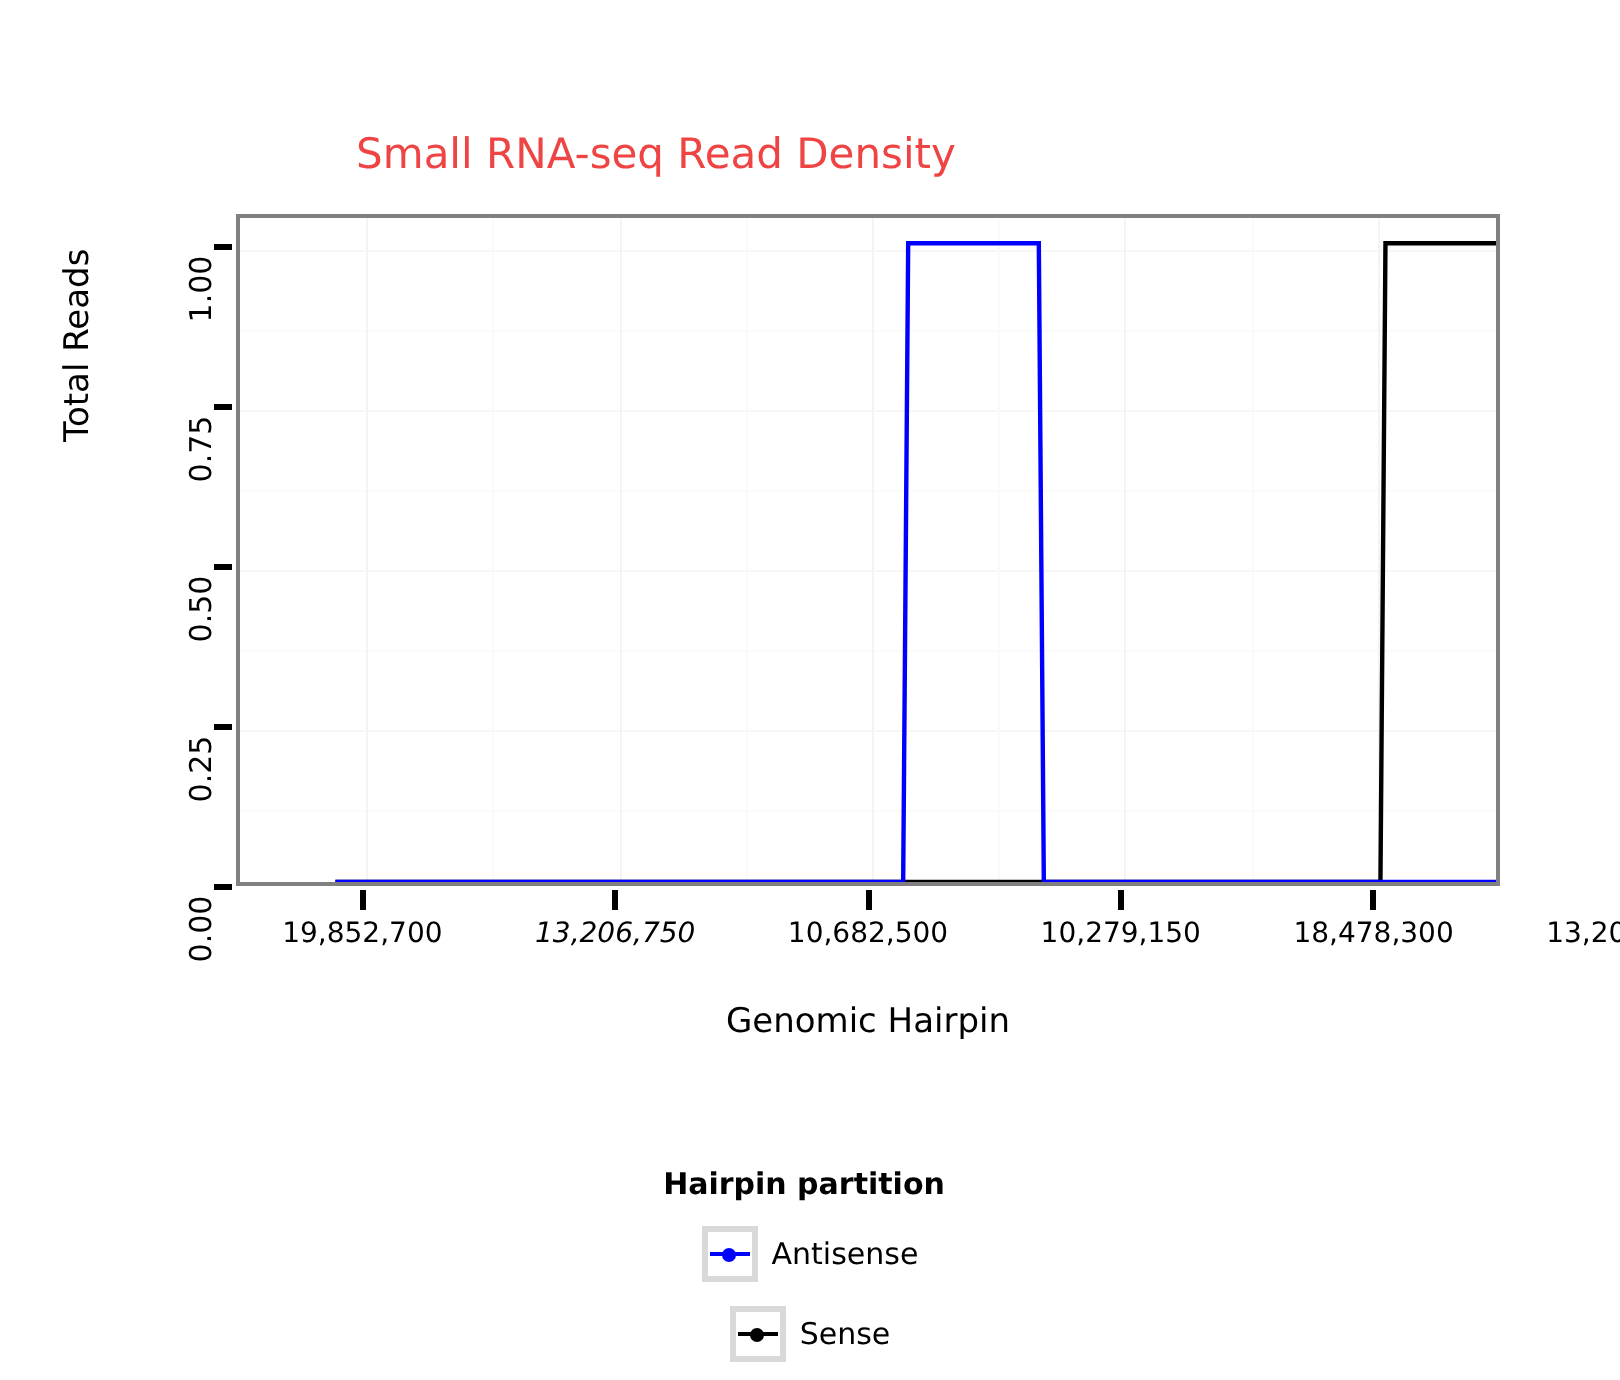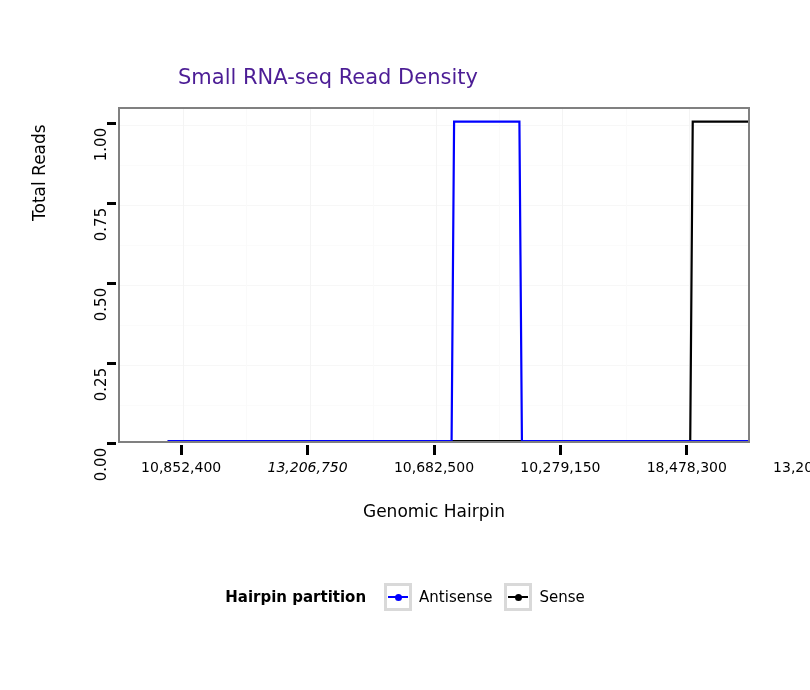--- a/index.html
+++ b/index.html
@@ -18,21 +18,21 @@
 
   
   #chart-title {
     position: absolute;
     left: 0;
     top: 64px;
     width: 656px;
     text-align: center;
     font-size: 21px;
     line-height: 26px;
-    color: #4c1d95;
+    color: #ef4444;
     letter-spacing: 0px;
   }
 
   
   #plot-panel {
     position: absolute;
     left: 118px;
     top: 107px;
     width: 632px;
     height: 336px;
@@ -124,21 +124,21 @@
     color: #000000;
   }
 
   
   #legend {
     position: absolute;
     left: 0;
     top: 583px;
     width: 810px;
     display: flex;
-    flex-direction: row;
+    flex-direction: column;
     align-items: center;
     justify-content: center;
     gap: 12px;
   }
   #legend-title {
     font-size: 15px;
     font-weight: bold;
     color: #000000;
     margin-right: 6px;
     white-space: nowrap;
@@ -225,21 +225,21 @@
     <div class="ytick-label" style="width: 44px; left: 57px; top: 275px;">0.50</div>
     <div class="ytick-mark" style="left: 107px; top: 201.5px;"></div>
     <div class="ytick-label" style="width: 44px; left: 57px; top: 195px;">0.75</div>
     <div class="ytick-mark" style="left: 107px; top: 121.5px;"></div>
     <div class="ytick-label" style="width: 44px; left: 57px; top: 115px;">1.00</div>
   </div>
 <div id="y-axis-title">Total Reads</div>
 
 <div id="x-axis">
     <div class="xtick-mark" style="left: 179.7px; top: 445px;"></div>
-    <div class="xtick-label" style="left: 181.2px; top: 459px;">10,852,400</div>
+    <div class="xtick-label" style="left: 181.2px; top: 459px;">19,852,700</div>
     <div class="xtick-mark" style="left: 306.1px; top: 445px;"></div>
     <div class="xtick-label" style="left: 307.6px; top: 459px; font-style: italic;">13,206,750</div>
     <div class="xtick-mark" style="left: 432.5px; top: 445px;"></div>
     <div class="xtick-label" style="left: 434px; top: 459px;">10,682,500</div>
     <div class="xtick-mark" style="left: 558.9px; top: 445px;"></div>
     <div class="xtick-label" style="left: 560.4px; top: 459px;">10,279,150</div>
     <div class="xtick-mark" style="left: 685.3px; top: 445px;"></div>
     <div class="xtick-label" style="left: 686.8px; top: 459px;">18,478,300</div>
     <div class="xtick-label" style="left: 813.2px; top: 459px;">13,206,950</div>
   </div>

